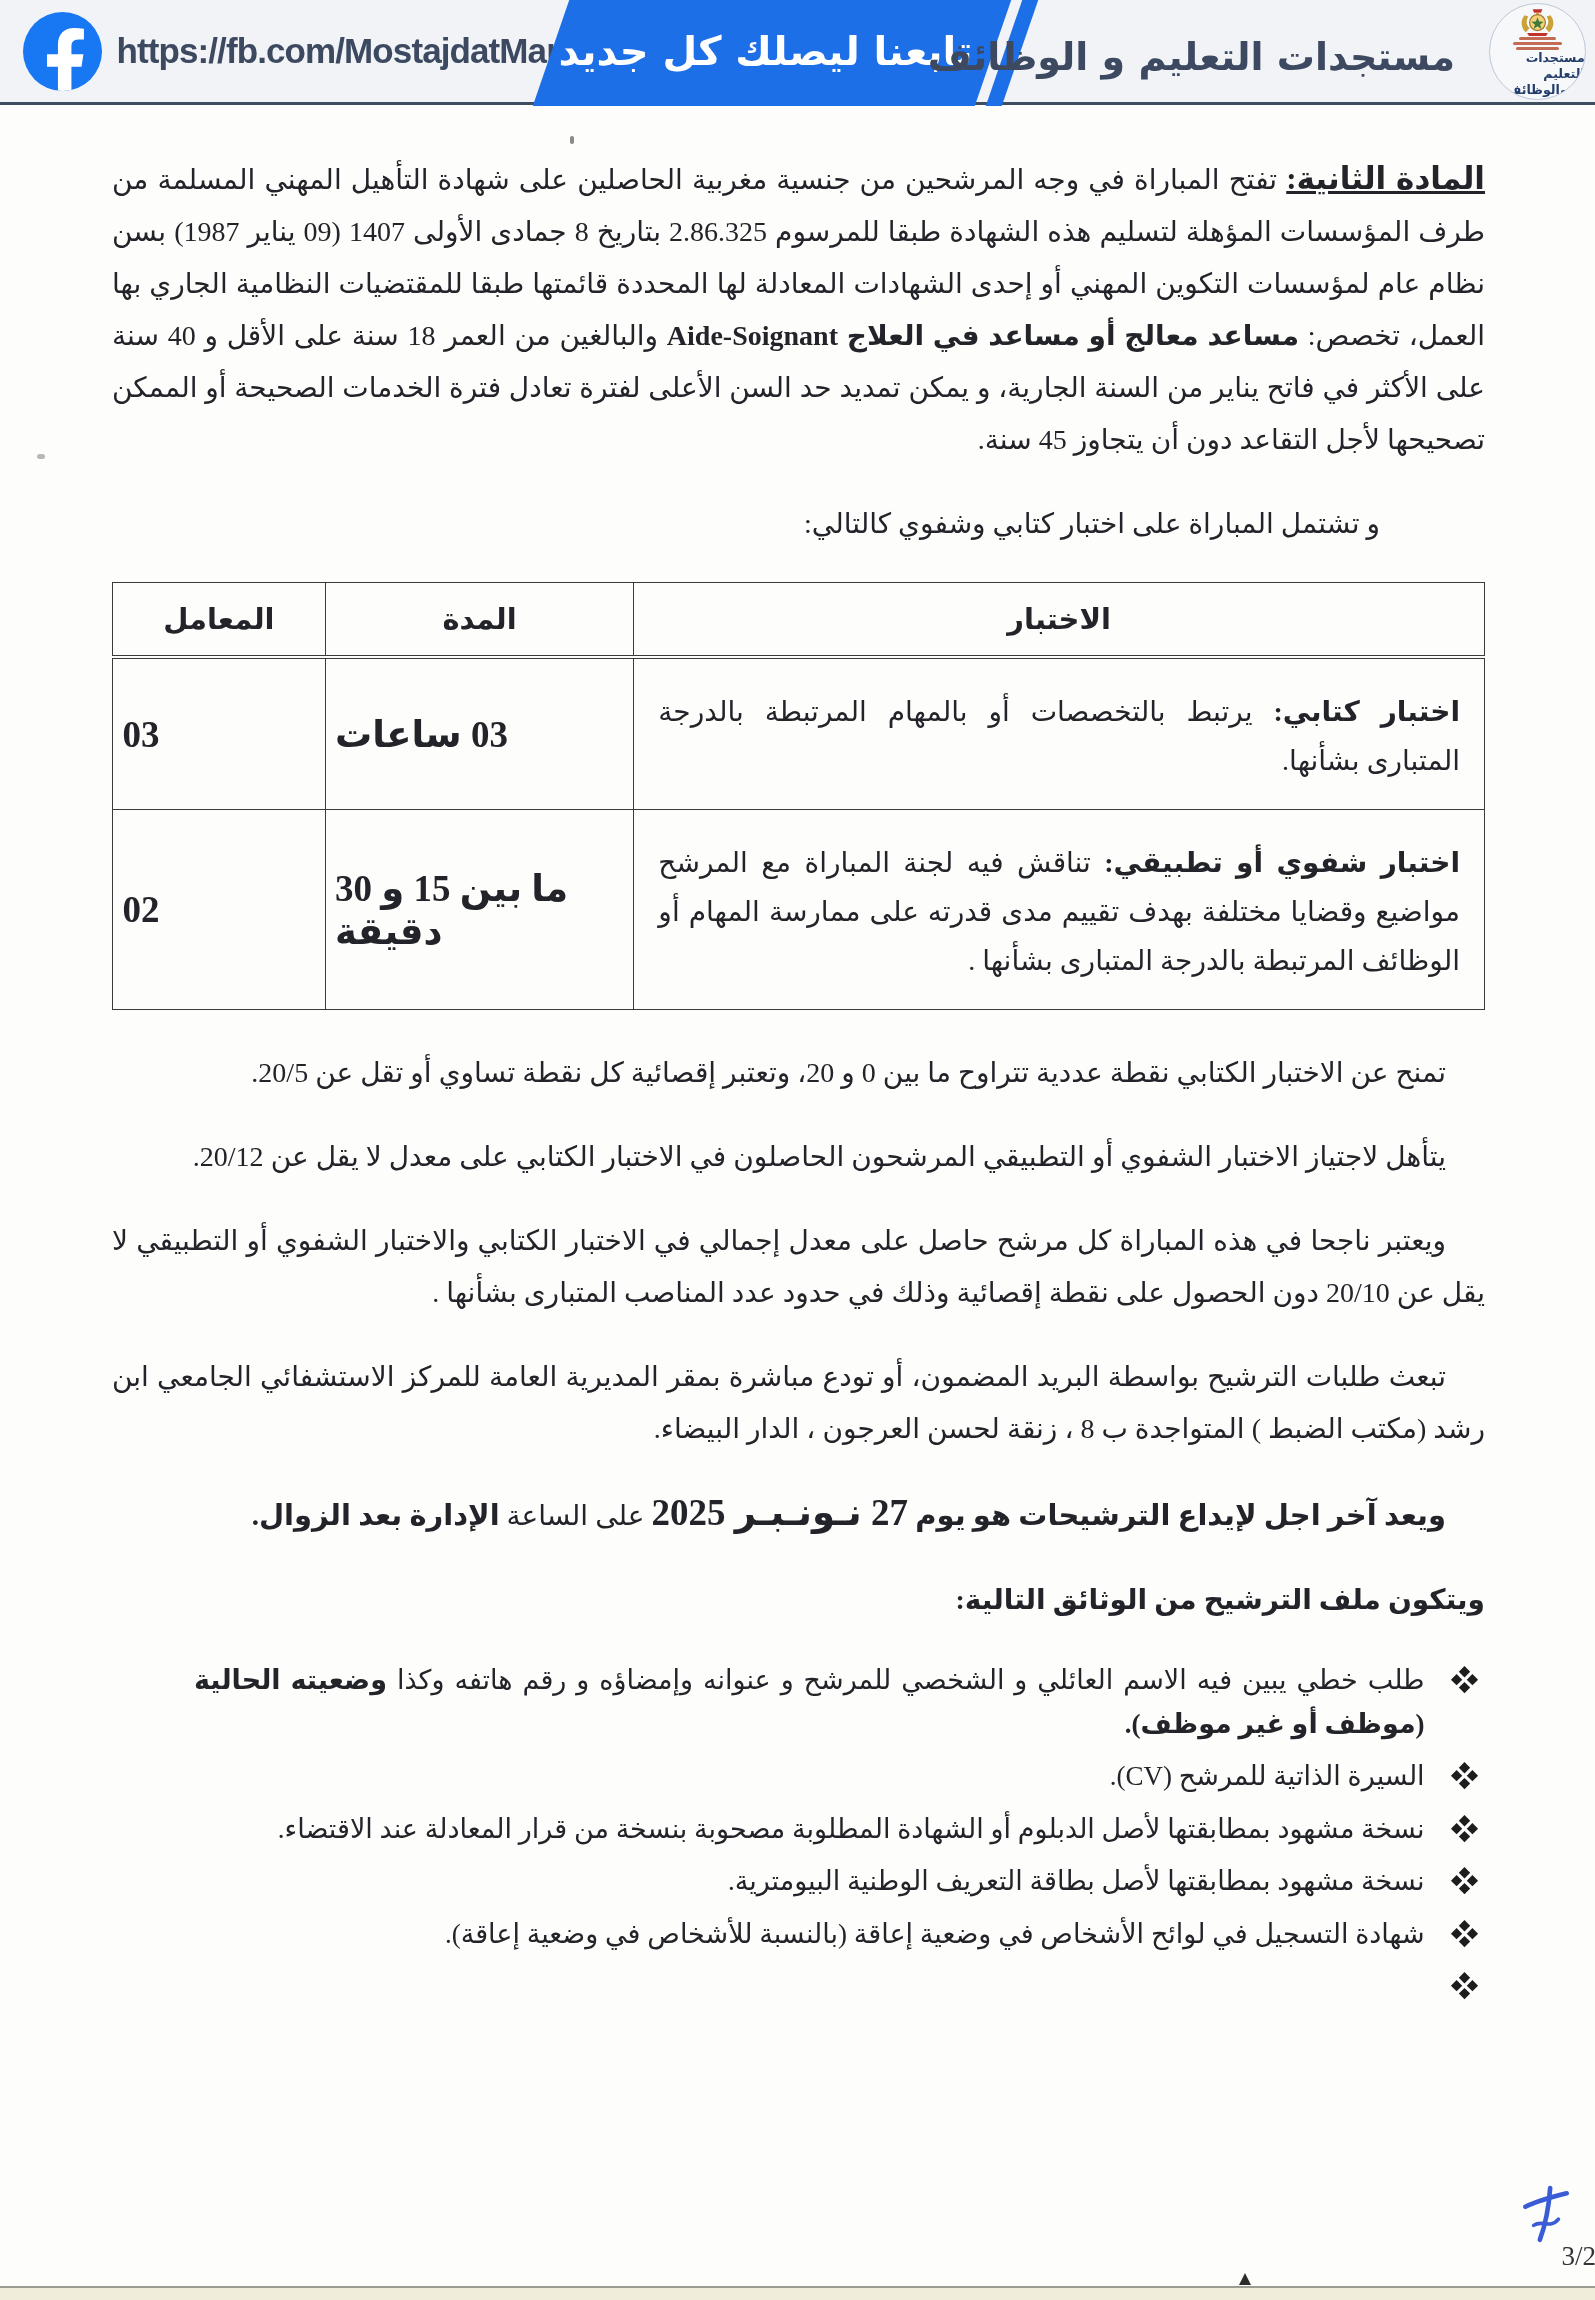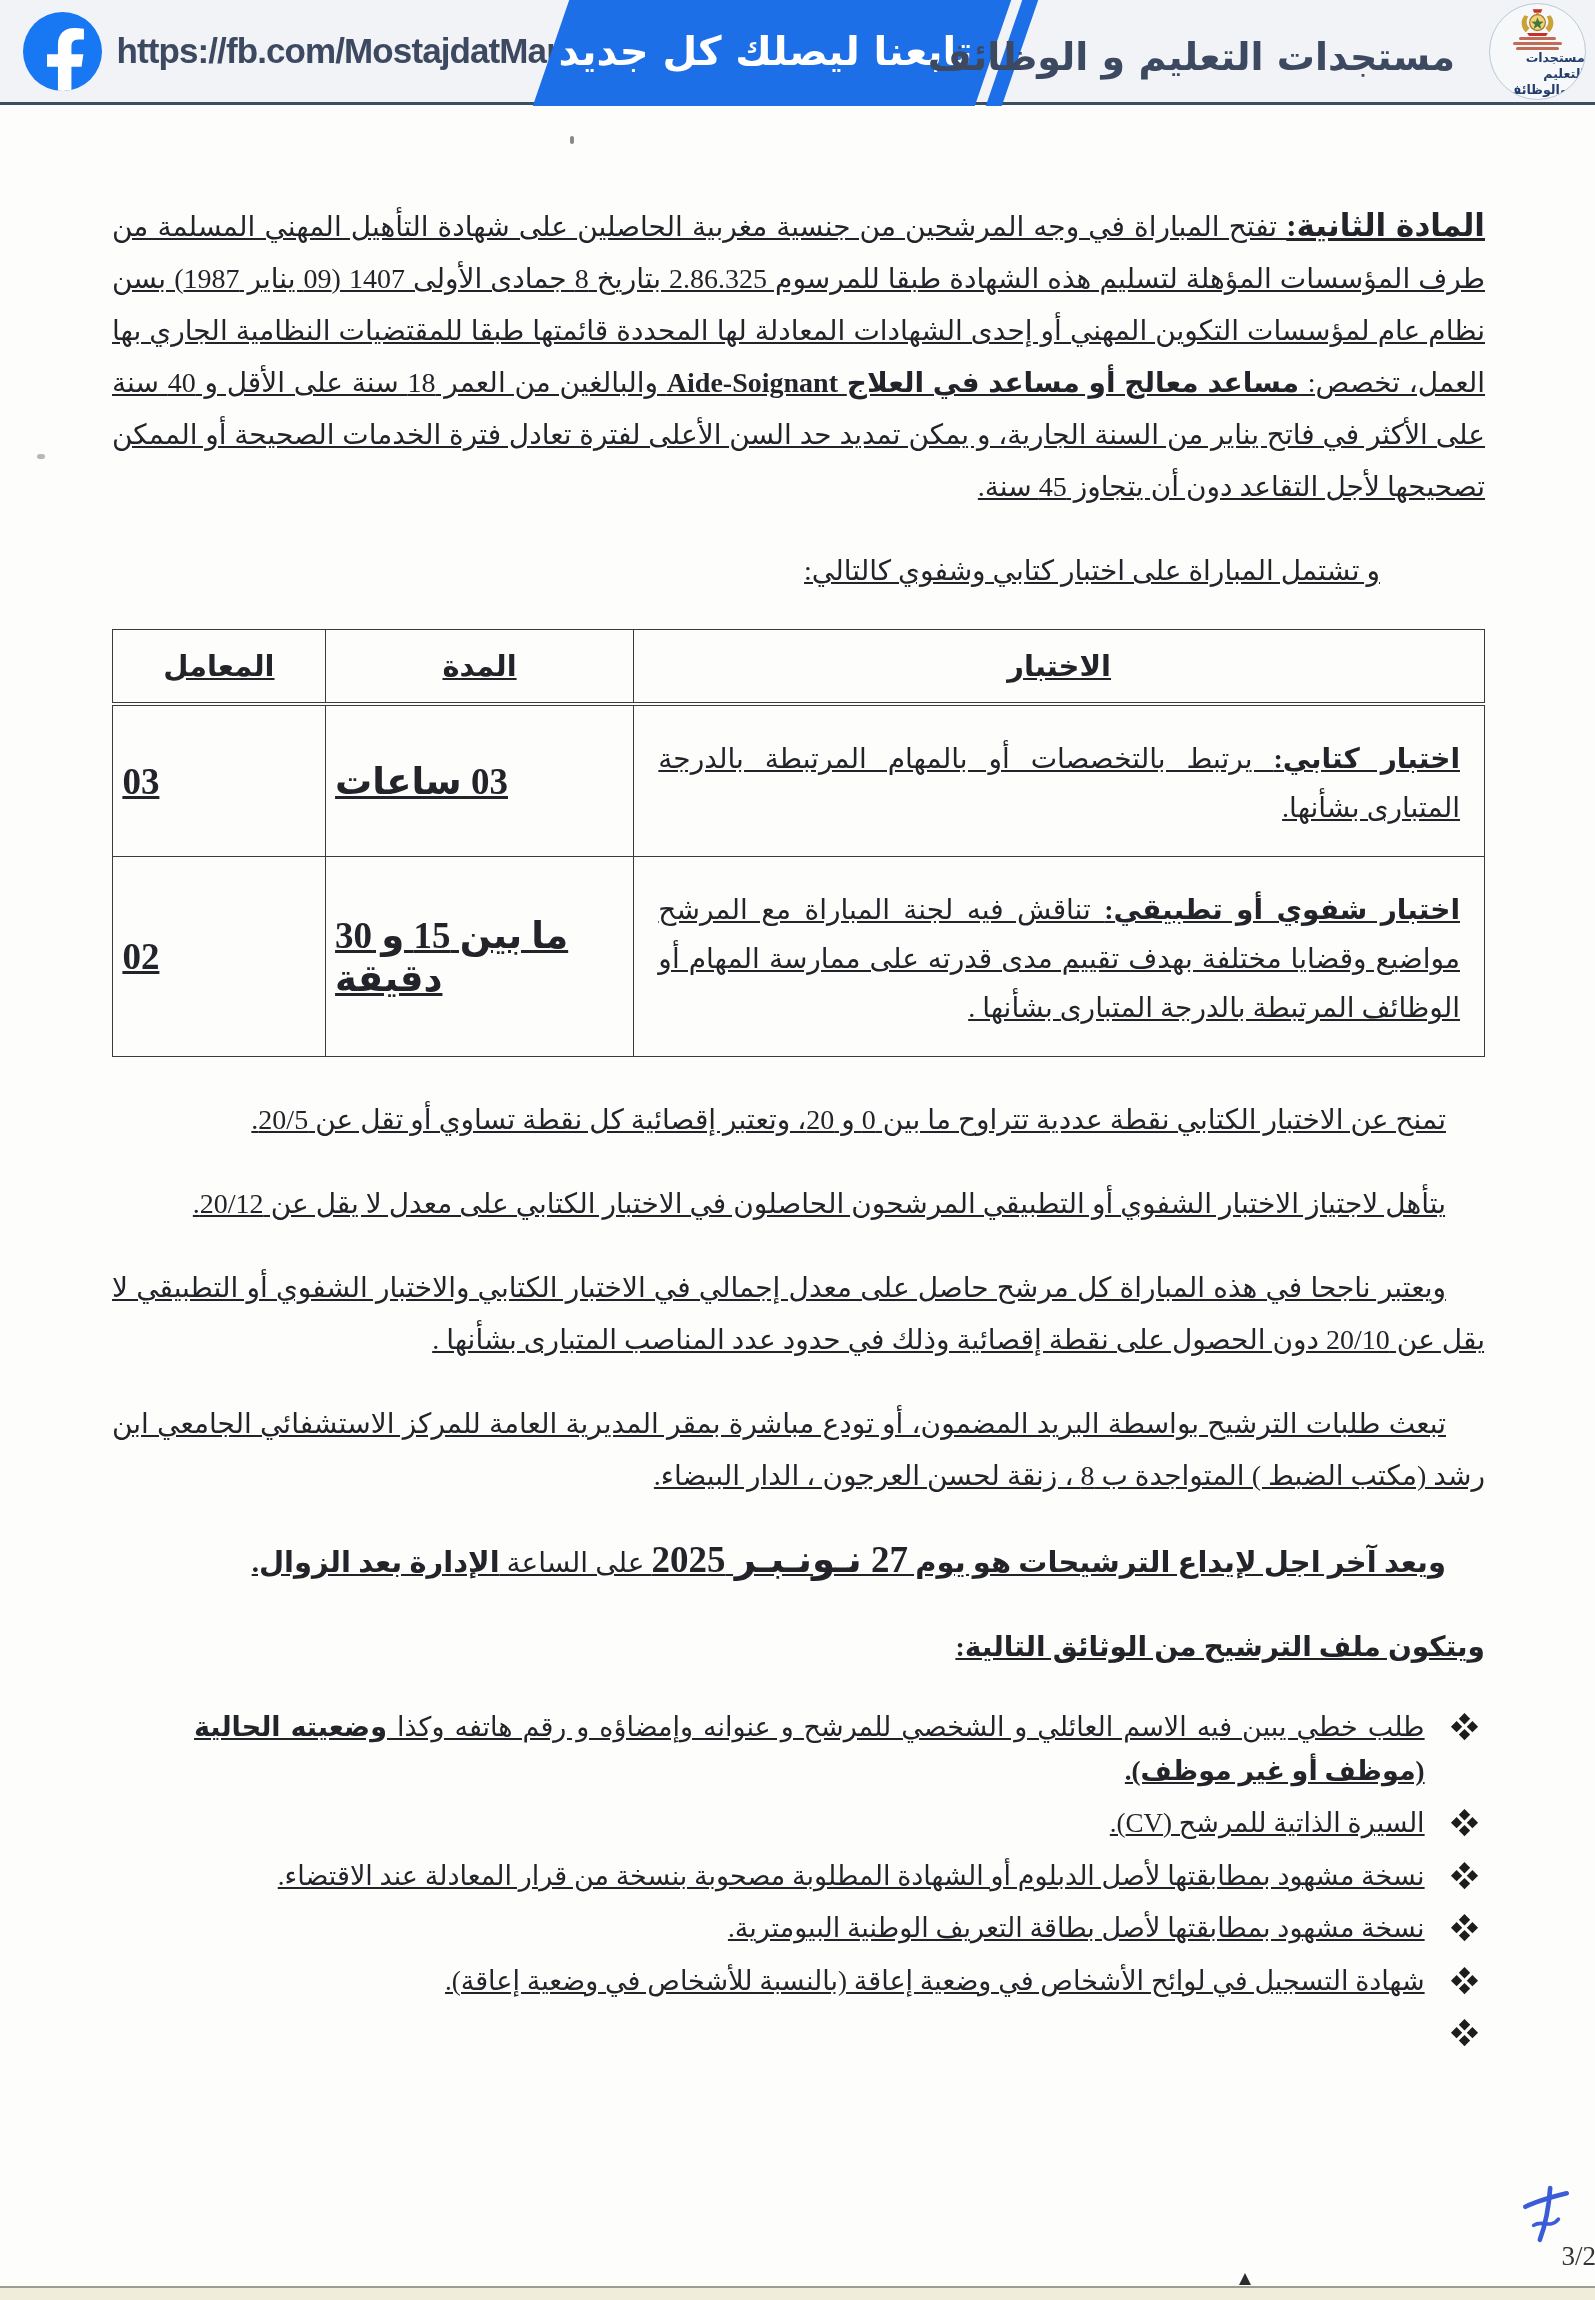--- a/index.html
+++ b/index.html
@@ -48,22 +48,22 @@
     overflow:hidden;
   }
   .logo-mini{display:flex;flex-direction:column;align-items:center;gap:1.9px;margin-top:0.9px;}
   .logo-mini i{display:block;height:2.8px;border-radius:1.9px;background:#b8543a;opacity:.85;}
   .logo-mini i:nth-child(1){width:37px;}
   .logo-mini i:nth-child(2){width:49px;}
   .logo-mini i:nth-child(3){width:43px;}
   .logo-t{direction:rtl;font-size:12.6px;font-weight:bold;color:#223d6b;line-height:16px;}
   
   .doc{
-    direction:rtl;margin-top:95px;padding:0 111px 0 112px;
-    font-family:"Liberation Serif","DejaVu Sans",serif;color:#23242a;text-decoration:underline;
+    direction:rtl;margin-top:48px;padding:0 111px 0 112px;
+    font-family:"Liberation Serif","DejaVu Sans",serif;color:#23242a;
   }
   .doc p{margin:0 0 32px;font-size:28px;line-height:52px;text-align:justify;}
   .indent{text-indent:39px;}
   .big-indent{text-indent:105px;text-align:right;}
   .article-title{font-weight:bold;font-size:31px;text-decoration:underline;}
   .b{font-weight:bold;}
   .fr{font-family:"Liberation Serif",serif;font-weight:bold;}
   
   table.exam{
     width:100%;border-collapse:collapse;margin:5.6px 0 37px;

